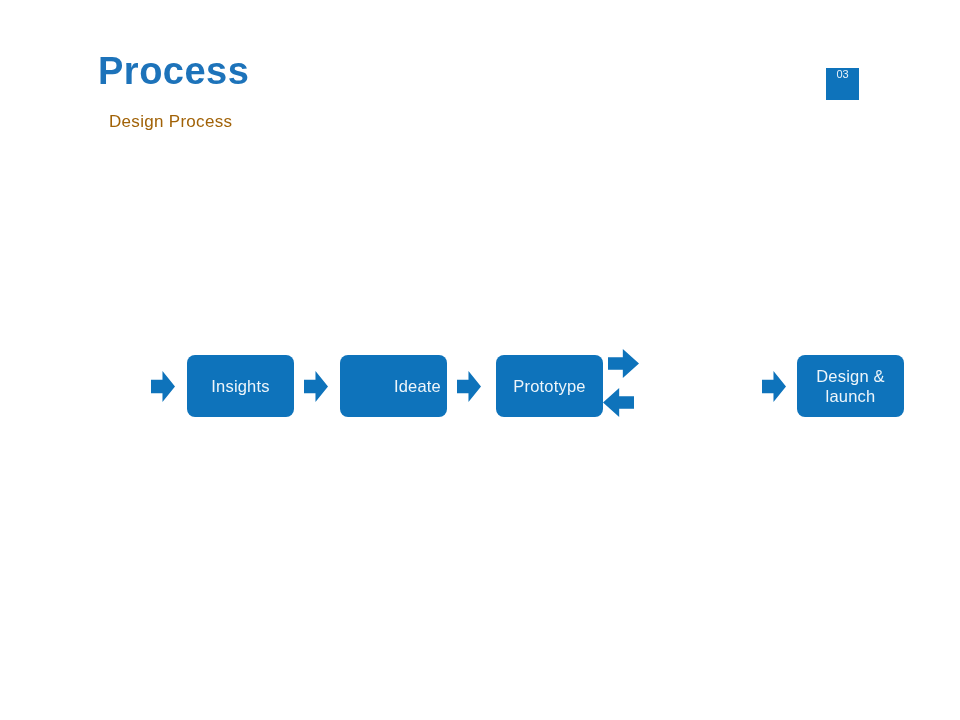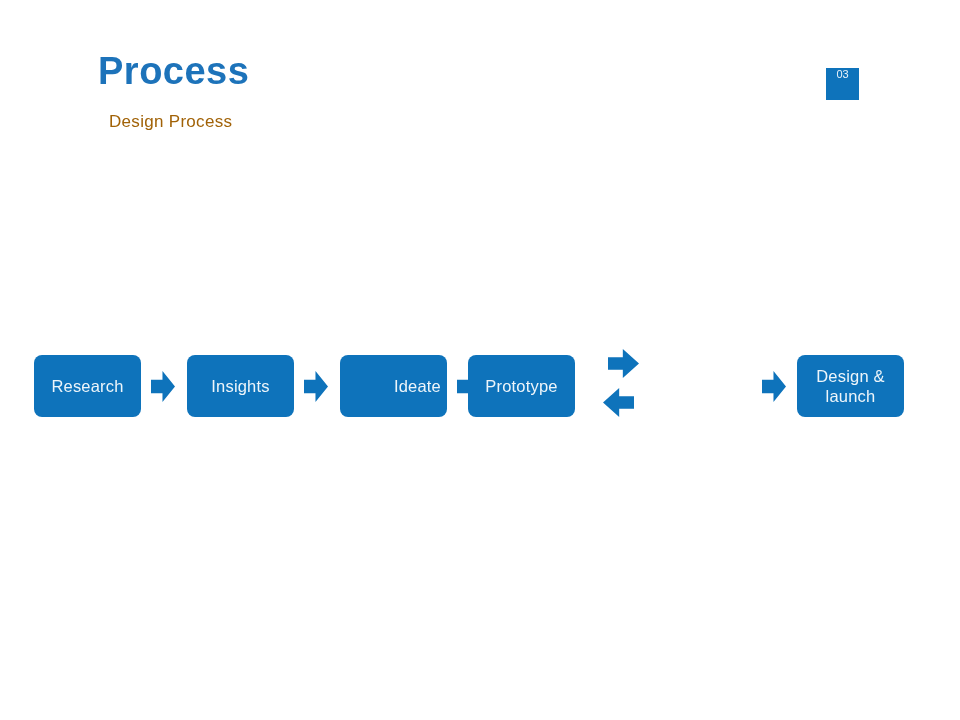--- a/index.html
+++ b/index.html
@@ -71,21 +71,21 @@
   }
   .step .label {
     color: #edf5fa;
     font-size: 16.5px;
     line-height: 1.22;
     letter-spacing: 0.2px;
   }
   .step-0 { left: 34px; }
   .step-1 { left: 187px; align-items: center; }
   .step-2 { left: 340px; justify-content: flex-end; }
-  .step-3 { left: 468px; }
+  .step-3 { left: 496px; }
   .step-4 { left: 645px; }
   .step-5 { left: 797px; }
 
   .arrow { position: absolute; }
   .arrow svg { display: block; width: 100%; height: 100%; }
   .arrow polygon { fill: #0e73bb; }
 
   .arrow-c0 { left: 151px; top: 371px; width: 24px; height: 31px; }
   .arrow-c1 { left: 304px; top: 371px; width: 24px; height: 31px; }
   .arrow-c2 { left: 457px; top: 371px; width: 24px; height: 31px; }
@@ -99,23 +99,20 @@
 <div class="slide">
 
   <h1 class="slide-title">Process</h1>
   <p class="slide-subtitle">Design Process</p>
   <div class="page-badge">
     <span>03</span>
   </div>
 
   <div class="diagram">
 
-    <div class="step step-0">
-      <span class="label">Research</span>
-    </div>
 
     <div class="arrow arrow-c0">
       <svg viewBox="0 0 23 30" preserveAspectRatio="none">
           <polygon points="0,8.5 11,8.5 11,0 23,15 11,30 11,21.5 0,21.5"></polygon>
         </svg>
     </div>
 
     <div class="step step-1">
       <span class="label">Insights</span>
     </div>

